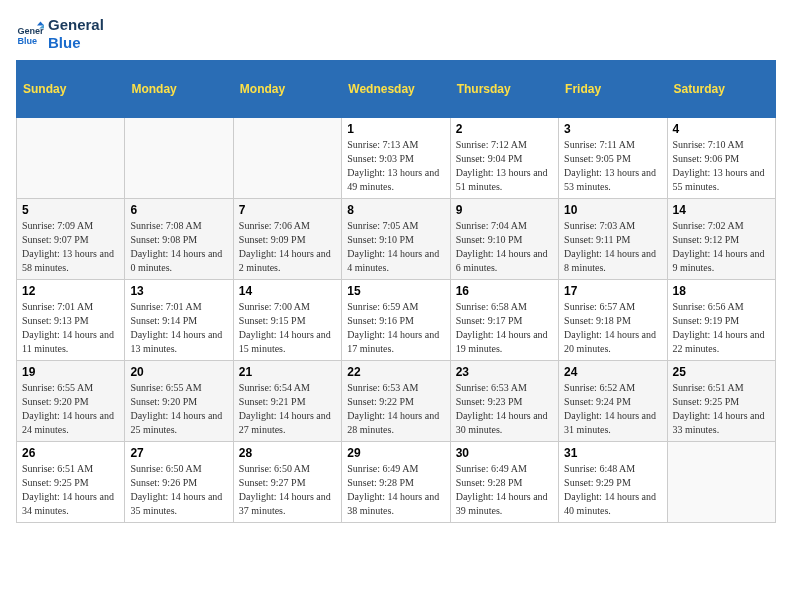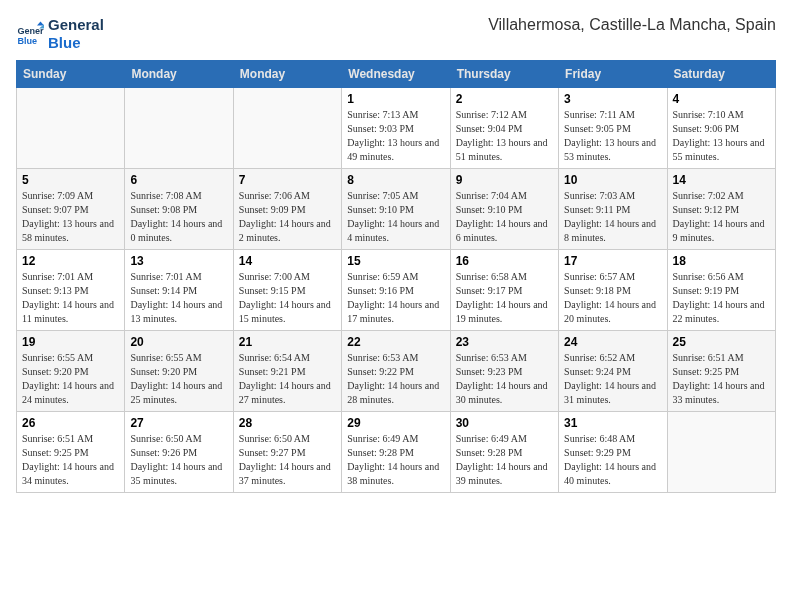--- a/index.html
+++ b/index.html
@@ -37,23 +37,23 @@
       font-size: 16px;
       color: #333;
     }
     table {
       width: 100%;
       border-collapse: collapse;
       font-size: 11px;
     }
     thead th {
       background-color: #2a6db5;
-      color: #e5e5e5;
+      color: #fde047;
       text-align: left;
-      padding: 6px 6px;
+      padding: 21px 6px;
       font-size: 12px;
       font-weight: bold;
       border: 1px solid #2a6db5;
     }
     tbody td {
       border: 1px solid #ccc;
       vertical-align: top;
       padding: 4px 5px;
       width: calc(100% / 7);
       min-height: 80px;
@@ -89,21 +89,20 @@
       <text x="2" y="34" font-size="13" font-weight="bold" fill="#1a6bcc">Blue</text>
       <polygon points="30,8 40,8 35,2" fill="#1a6bcc"></polygon>
       <polygon points="33,12 40,12 40,6" fill="#4a9fd4"></polygon>
     </svg>
     <div style="line-height:1.2;">
       <div style="font-size:15px;font-weight:bold;color:#1a3a5c;">General</div>
       <div style="font-size:15px;font-weight:bold;color:#1a6bcc;">Blue</div>
     </div>
   </div>
   <div class="title-block">
-    <div class="location-title">Villahermosa, Castille-La Mancha, Spain</div>
   </div>
 </div>
 
 <table>
   <thead>
     <tr>
     <th>Sunday</th>
         <th>Monday</th>
         <th>Monday</th>
         <th>Wednesday</th>

